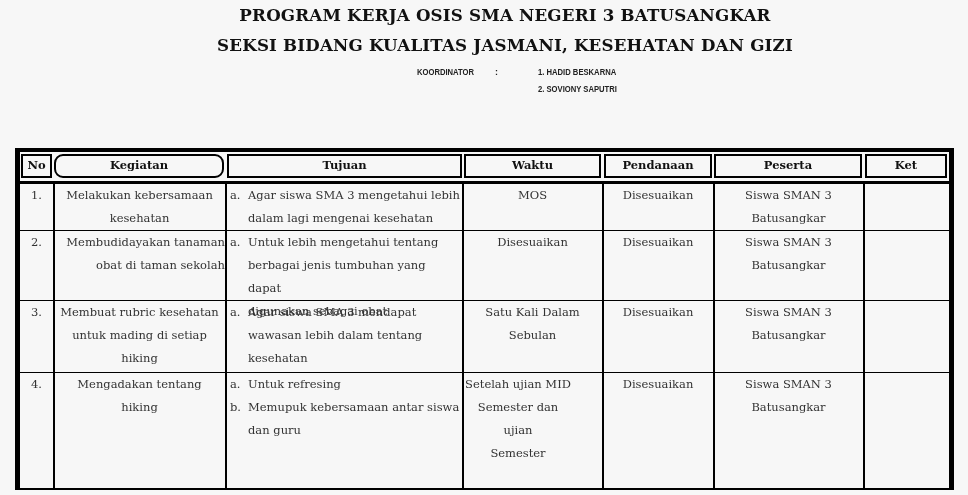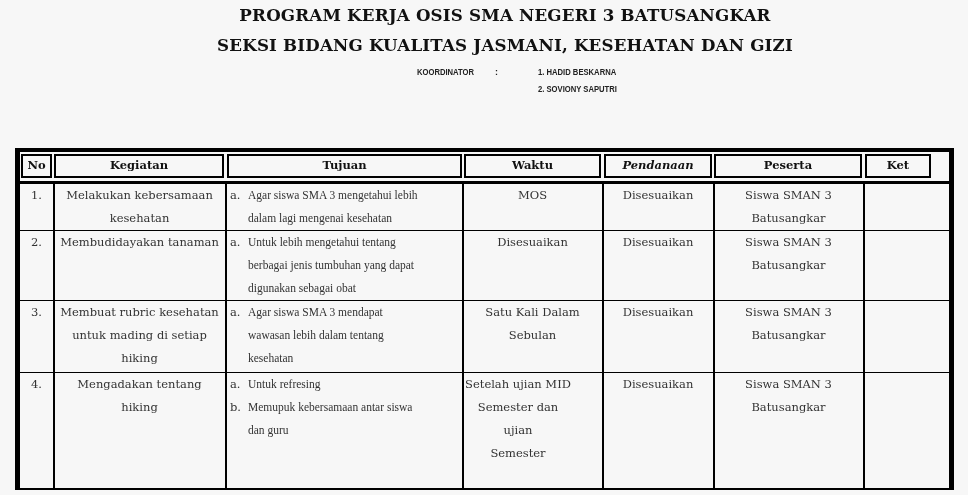--- a/index.html
+++ b/index.html
@@ -122,44 +122,44 @@
     }
     .cell.center { text-align: center; }
     .cell.left { text-align: left; }
     .item {
       display: flex;
     }
     .item .marker {
       width: 18px;
       flex: none;
     }
-    .item .text { flex: 1; font-family: Liberation Serif, serif; }
+    .item .text { flex: 1; }
   </style>
 </head>
 <body>
 
 <div>
   <div class="title title-1">PROGRAM KERJA OSIS SMA NEGERI 3 BATUSANGKAR</div>
   <div class="title title-2">SEKSI BIDANG KUALITAS JASMANI, KESEHATAN DAN GIZI</div>
 
   <div class="coord-label">KOORDINATOR</div>
   <div class="coord-colon">:</div>
   <div class="coord-name coord-name-1">1. HADID BESKARNA</div>
   <div class="coord-name coord-name-2">2. SOVIONY SAPUTRI</div>
 
   <div class="table-wrap">
 
     <div class="header-row">
       <div class="hcell" style="left:1px;width:31px;">No</div>
-      <div class="hcell" style="left:34px;width:170px;">Kegiatan</div>
+      <div class="hcell" style="left:34px;width:170px;border-radius:9px;">Kegiatan</div>
       <div class="hcell" style="left:207px;width:235px;">Tujuan</div>
       <div class="hcell" style="left:444px;width:137px;">Waktu</div>
-      <div class="hcell" style="left:584px;width:108px;font-style:italic;">Pendanaan</div>
+      <div class="hcell" style="left:584px;width:108px;">Pendanaan</div>
       <div class="hcell" style="left:694px;width:148px;">Peserta</div>
-      <div class="hcell" style="left:845px;width:66px;">Ket</div>
+      <div class="hcell" style="left:845px;width:82px;">Ket</div>
     </div>
 
     <div class="vline" style="left:33px;"></div>
     <div class="vline" style="left:205px;"></div>
     <div class="vline" style="left:442px;"></div>
     <div class="vline" style="left:582px;"></div>
     <div class="vline" style="left:693px;"></div>
     <div class="vline" style="left:843px;"></div>
 
     <div class="row" style="top:32px;height:47px;">
@@ -183,22 +183,23 @@
       <div class="cell center" style="left:583px;width:110px;">Disesuaikan</div>
       <div class="cell center" style="left:694px;width:149px;">
         <div>Siswa SMAN 3</div>
         <div>Batusangkar</div>
       </div>
       <div class="cell center" style="left:844px;width:85px;"></div>
     </div>
 
     <div class="row" style="top:79px;height:70px;">
       <div class="cell center" style="left:0;width:33px;">2.</div>
-      <div class="cell center" style="left:34px;width:171px;">
+      <div class="cell center" style="left:34px;width:171px;text-align:right;">
         <div>Membudidayakan tanaman</div>
+        <div>obat di taman  sekolah</div>
       </div>
       <div class="cell left" style="left:210px;width:230px;">
         <div class="item">
           <span class="marker">a.</span>
           <span class="text">
             <div>Untuk lebih mengetahui  tentang</div>
             <div>berbagai  jenis tumbuhan  yang dapat</div>
             <div>digunakan sebagai  obat</div>
           </span>
         </div>

